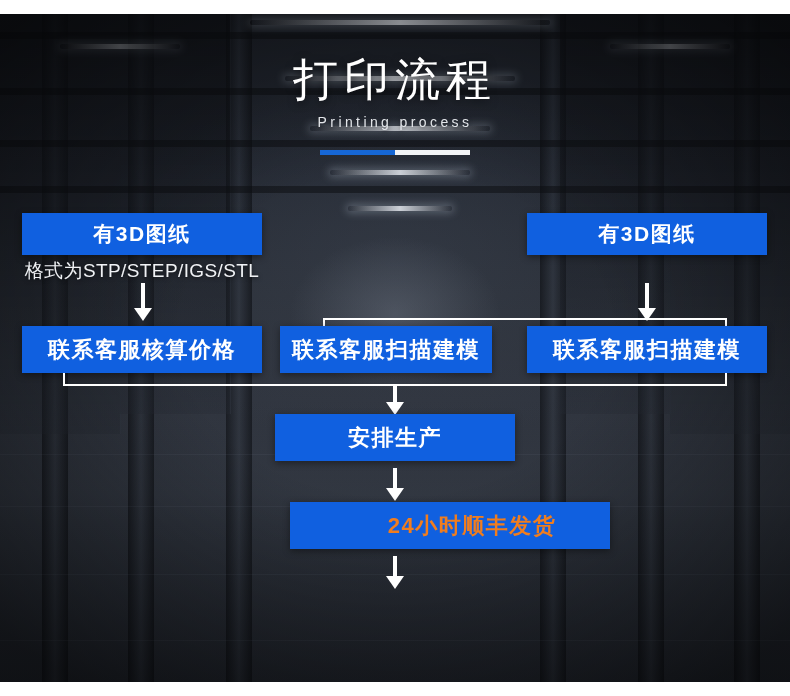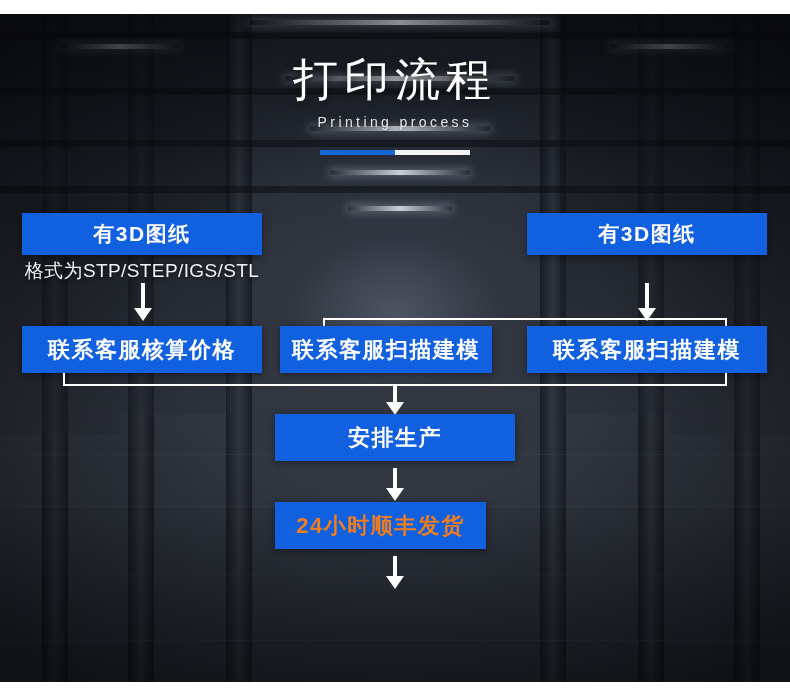--- a/index.html
+++ b/index.html
@@ -228,21 +228,21 @@
 
   <div class="box lv3" style="left:275px;top:414px;width:240px;">
     <span>安排生产</span>
   </div>
 
   <div class="arrow" style="left:385px;top:468px;width:20px;height:33px;">
     <span class="shaft" style="height:20px;"></span>
       <span class="head"></span>
   </div>
 
-  <div class="box lv3 orange" style="left:275px;top:502px;width:211px;">
+  <div class="box lv3 orange" style="left:290px;top:502px;width:276px;padding-left:44px;">
     <span>24小时顺丰发货</span>
   </div>
 
   <div class="arrow" style="left:385px;top:556px;width:20px;height:33px;">
     <span class="shaft" style="height:20px;"></span>
       <span class="head"></span>
   </div>
 
 
 </div>

